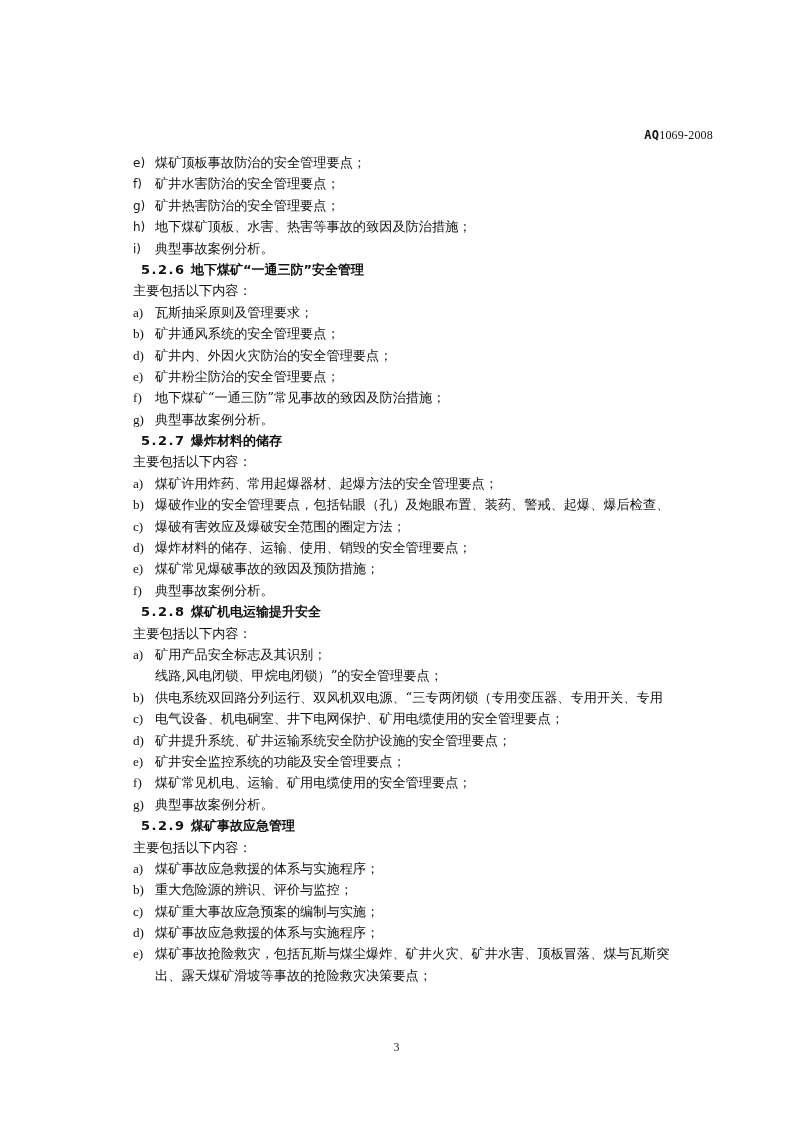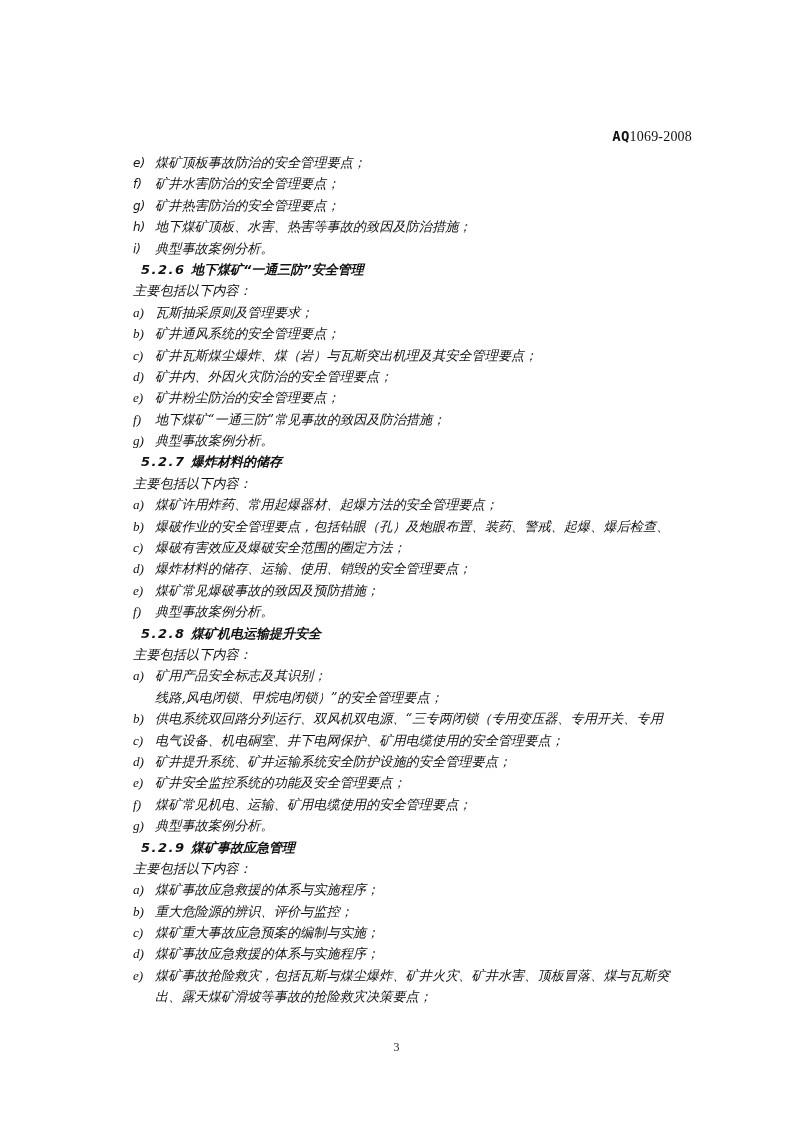--- a/index.html
+++ b/index.html
@@ -11,36 +11,35 @@
       width: 793px;
       height: 1122px;
       position: relative;
       overflow: hidden;
       font-family: "DejaVu Serif", "Liberation Serif", serif;
       color: #111111;
     }
     .page-header {
       position: absolute;
       top: 128px;
-      right: 101px;
-      font-size: 14px;
+      right: 80px;
+      font-size: 12px;
       font-family: "Liberation Serif", "DejaVu Serif", serif;
       letter-spacing: 0.2px;
       text-align: right;
     }
     .page-header .code-bold {
       font-weight: bold;
       font-family: "DejaVu Sans Mono", "Liberation Mono", monospace;
     }
     .content {
       position: absolute;
       top: 152px;
       left: 103px;
       width: 600px;
-      font-style: italic;
     }
     .line {
       position: relative;
       height: 21.4px;
       line-height: 21.4px;
       font-size: 13.2px;
       white-space: nowrap;
     }
     .section-title {
       font-weight: bold;
@@ -97,21 +96,20 @@
     <div class="line item"><span class="label sans">g)</span><span>矿井热害防治的安全管理要点；</span></div>
     <div class="line item"><span class="label sans">h)</span><span>地下煤矿顶板、水害、热害等事故的致因及防治措施；</span></div>
     <div class="line item"><span class="label sans">i)</span><span>典型事故案例分析。</span></div>
   </div>
 
   <div>
     <div class="line section-title"><span class="num">5.2.6</span><span>地下煤矿“一通三防”安全管理</span></div>
     <div class="line intro">主要包括以下内容：</div>
     <div class="line item"><span class="label">a)</span><span>瓦斯抽采原则及管理要求；</span></div>
     <div class="line item"><span class="label">b)</span><span>矿井通风系统的安全管理要点；</span></div>
-    <div class="line item"><span class="label">c)</span><span>矿井瓦斯煤尘爆炸、煤（岩）与瓦斯突出机理及其安全管理要点；</span></div>
     <div class="line item"><span class="label">d)</span><span>矿井内、外因火灾防治的安全管理要点；</span></div>
     <div class="line item"><span class="label">e)</span><span>矿井粉尘防治的安全管理要点；</span></div>
     <div class="line item"><span class="label">f)</span><span>地下煤矿“一通三防”常见事故的致因及防治措施；</span></div>
     <div class="line item"><span class="label">g)</span><span>典型事故案例分析。</span></div>
   </div>
 
   <div>
     <div class="line section-title"><span class="num">5.2.7</span><span>爆炸材料的储存</span></div>
     <div class="line intro">主要包括以下内容：</div>
     <div class="line item"><span class="label">a)</span><span>煤矿许用炸药、常用起爆器材、起爆方法的安全管理要点；</span></div>

